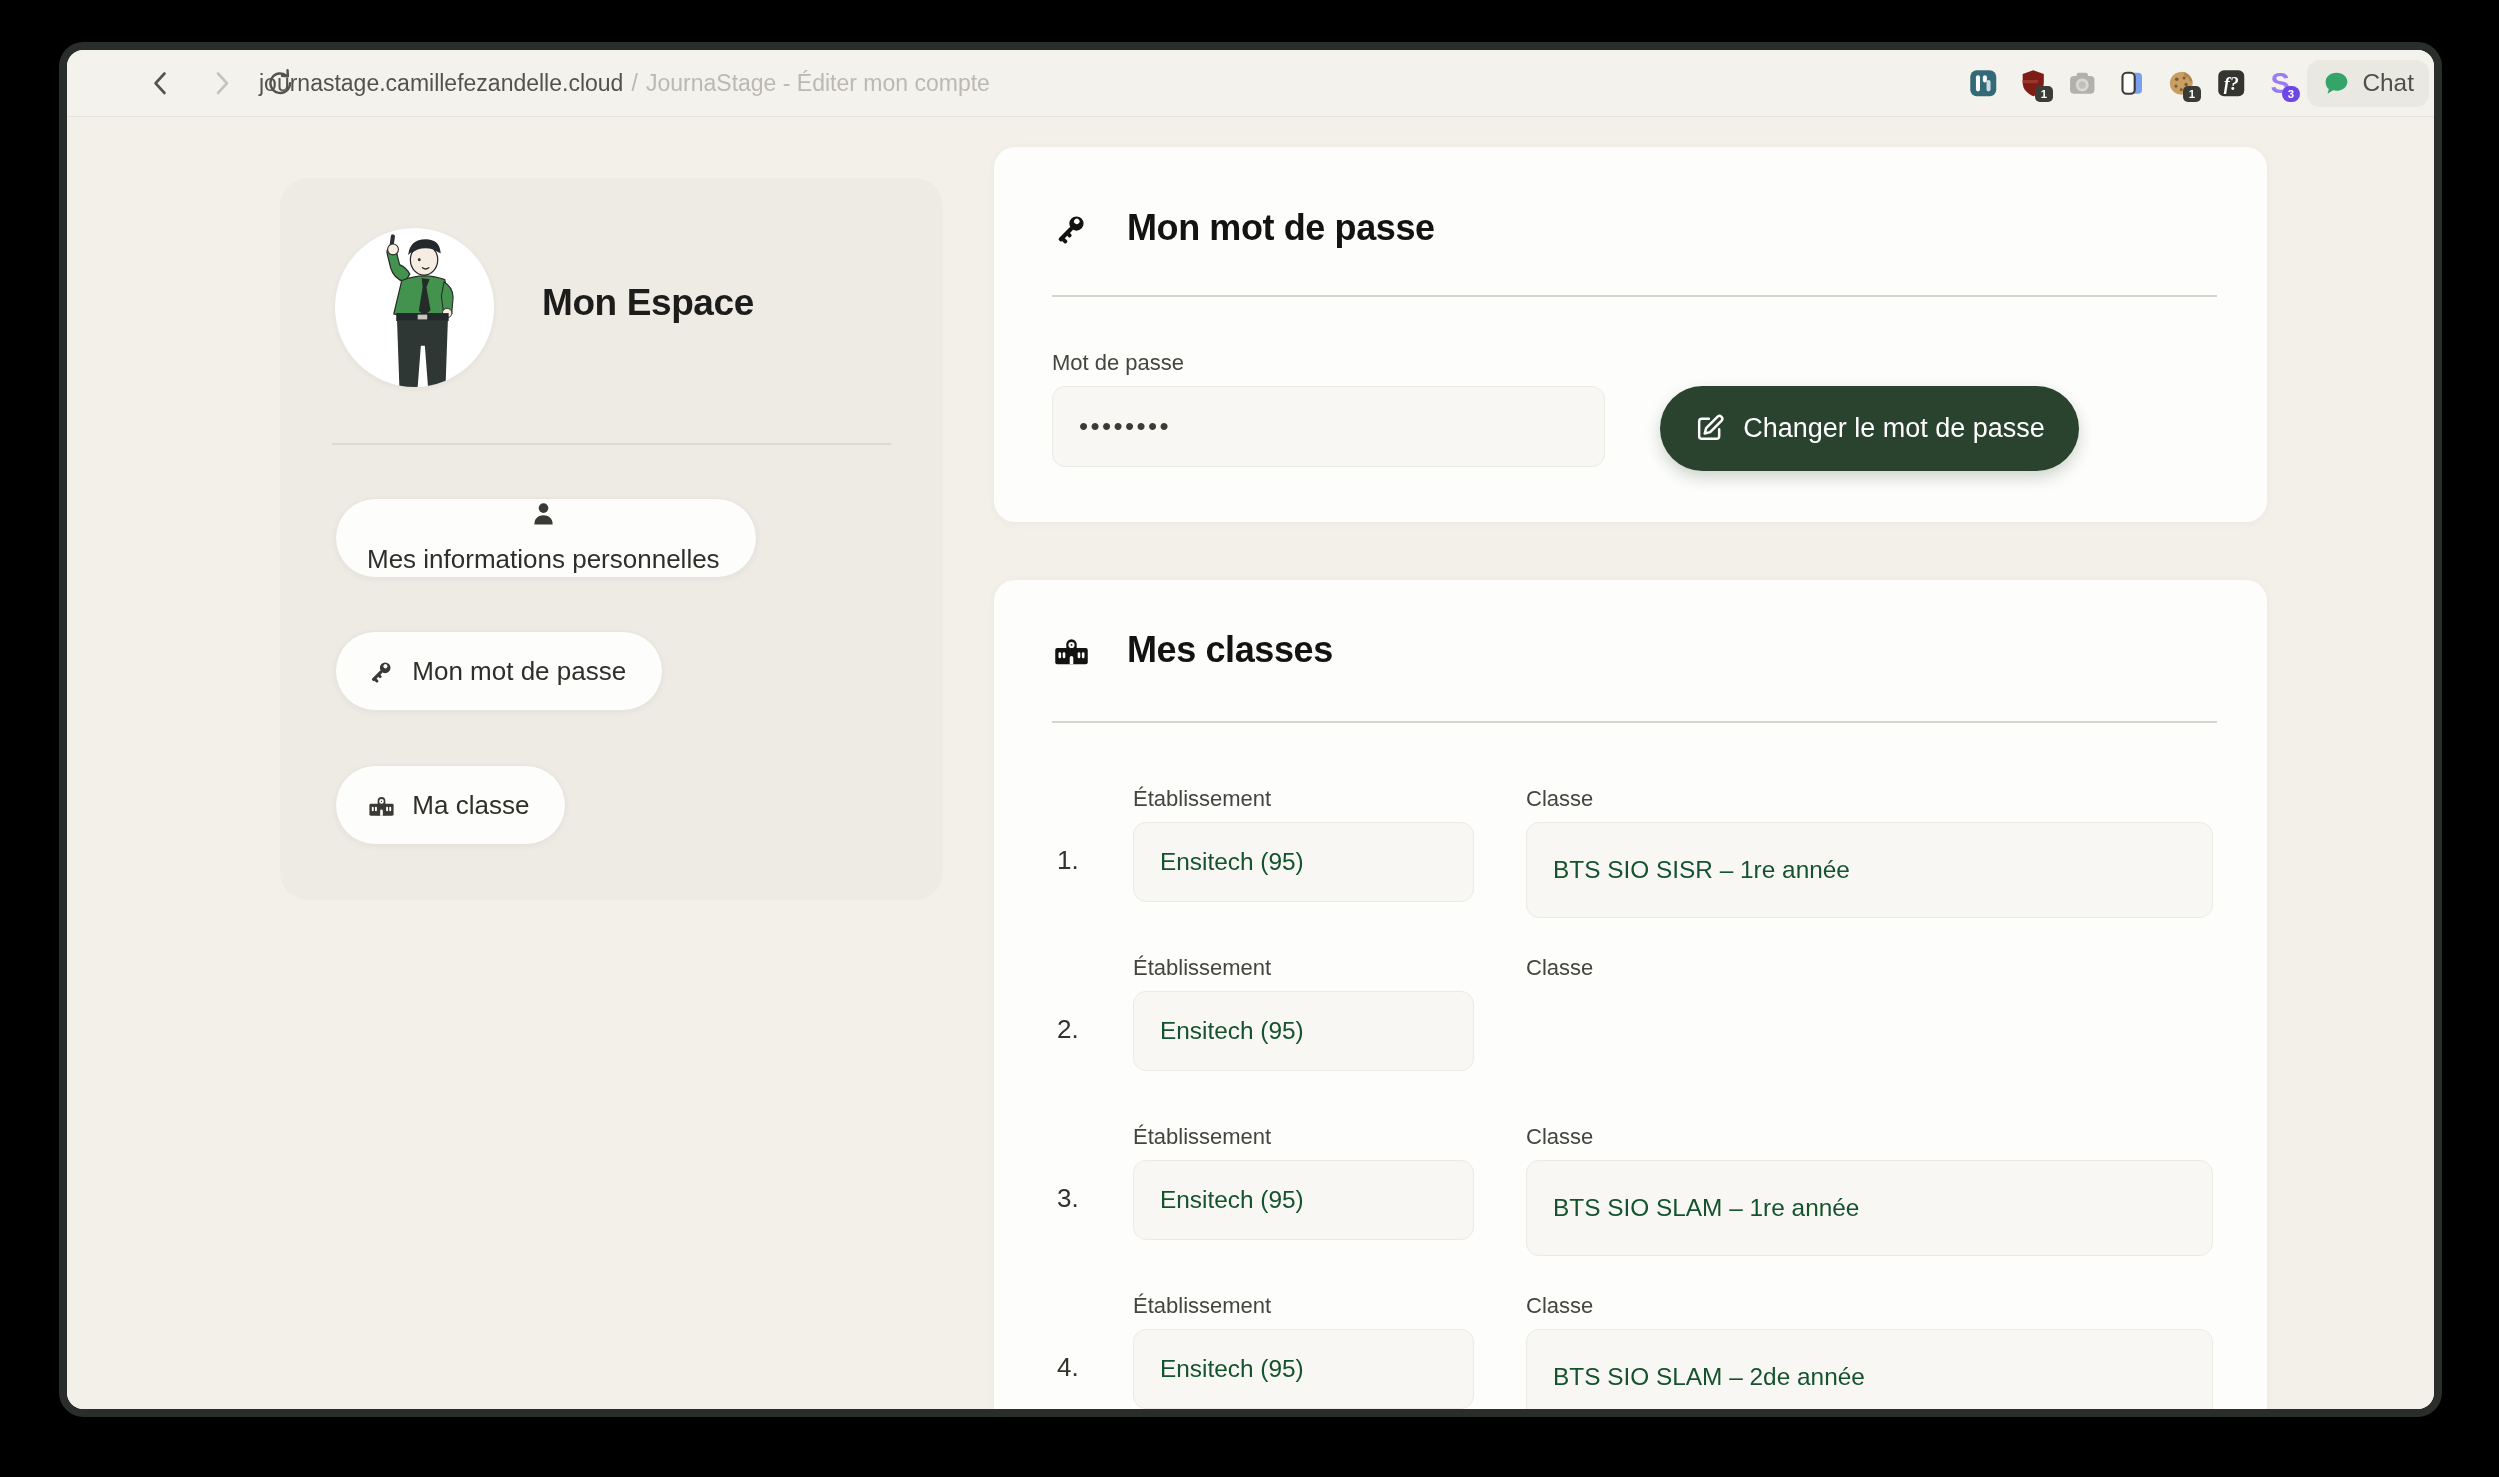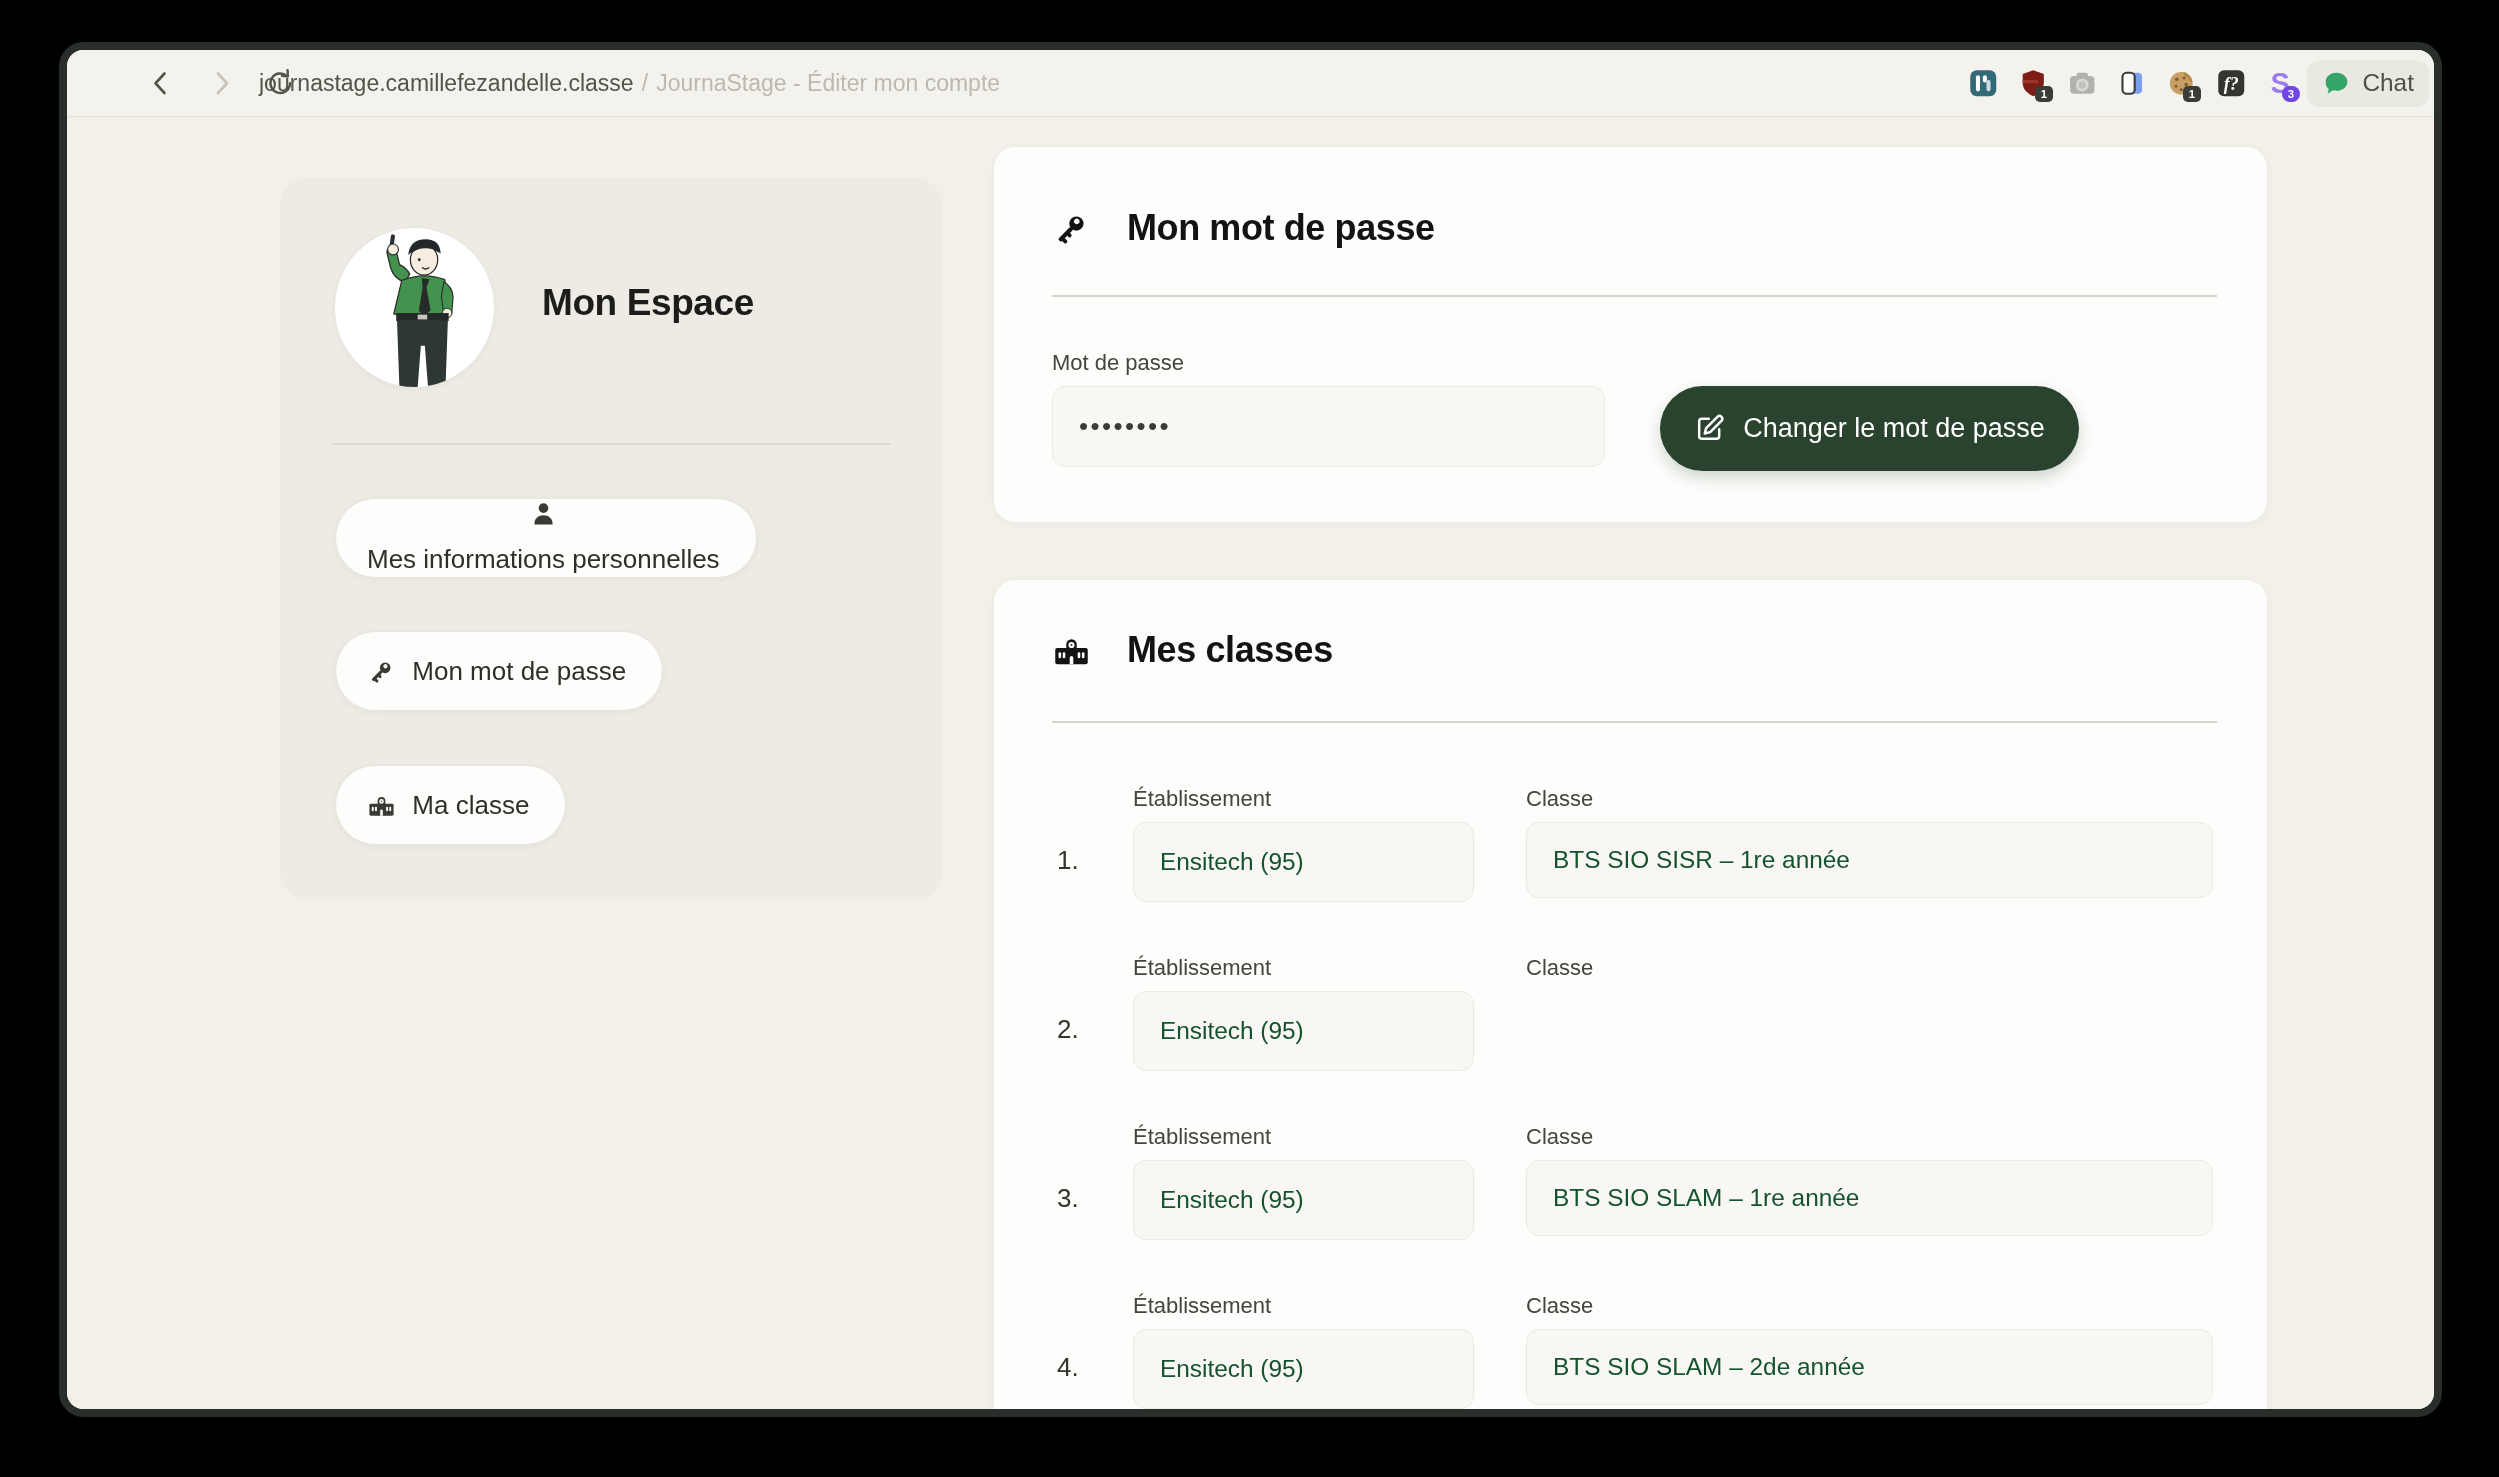--- a/index.html
+++ b/index.html
@@ -90,21 +90,21 @@
                 cursor:pointer; box-shadow:0 6.5px 14.6px rgba(42,67,46,.22); }
   .change-btn svg { width:31px; height:31px; }
   .change-btn span { font-size:27px; font-weight:500; }
 
   .class-row { position:absolute; left:0; width:100%; height:130px; }
   .row-1 { top:206px; } .row-2 { top:375px; } .row-3 { top:544px; } .row-4 { top:713px; }
   .row-num { position:absolute; left:63px; top:59px; font-size:26px; color:#33322e; }
   .fg-etab { position:absolute; left:139px; top:0; }
   .fg-classe { position:absolute; left:532px; top:0; }
   .etab-input { width:341px; height:80px; }
-  .classe-input { width:687px; height:76px; }
+  .classe-input { width:687px; height:96px; }
 </style>
 </head>
 <body>
 
 <div class="window">
 
   <div class="toolbar">
     <button class="navbtn btn-back">
       <svg viewBox="0 0 40 40">
           <path d="M24 8 L13 20 L24 32" fill="none" stroke="#55544b" stroke-width="3.2" stroke-linecap="round" stroke-linejoin="round"></path>
@@ -116,21 +116,21 @@
         </svg>
     </button>
     <button class="navbtn btn-reload">
       <svg viewBox="0 0 40 40">
           <path d="M32 20 a12 12 0 1 1-3.6-8.6" fill="none" stroke="#55544b" stroke-width="3" stroke-linecap="round"></path>
           <path d="M29 4 l0.4 7.4 -7.2-0.6" fill="none" stroke="#55544b" stroke-width="3" stroke-linecap="round" stroke-linejoin="round"></path>
         </svg>
     </button>
 
     <div class="urlbar">
-      <span class="domain">journastage.camillefezandelle.classe</span>
+      <span class="domain">journastage.camillefezandelle.cloud</span>
       <span class="sep">/</span>
       <span class="ptitle">JournaStage - Éditer mon compte</span>
     </div>
 
     <div class="exticon ext1">
       <svg viewBox="0 0 40 40">
           <rect x="4" y="4" width="32" height="32" rx="8" fill="#336a78"></rect>
           <rect x="11" y="10" width="5" height="20" rx="2.5" fill="#fff"></rect>
           <rect x="19.5" y="10" width="5" height="9" rx="2.5" fill="#fff"></rect>
           <rect x="24" y="16" width="5" height="14" rx="2.5" fill="#e9f0f1" opacity="0.85"></rect>

